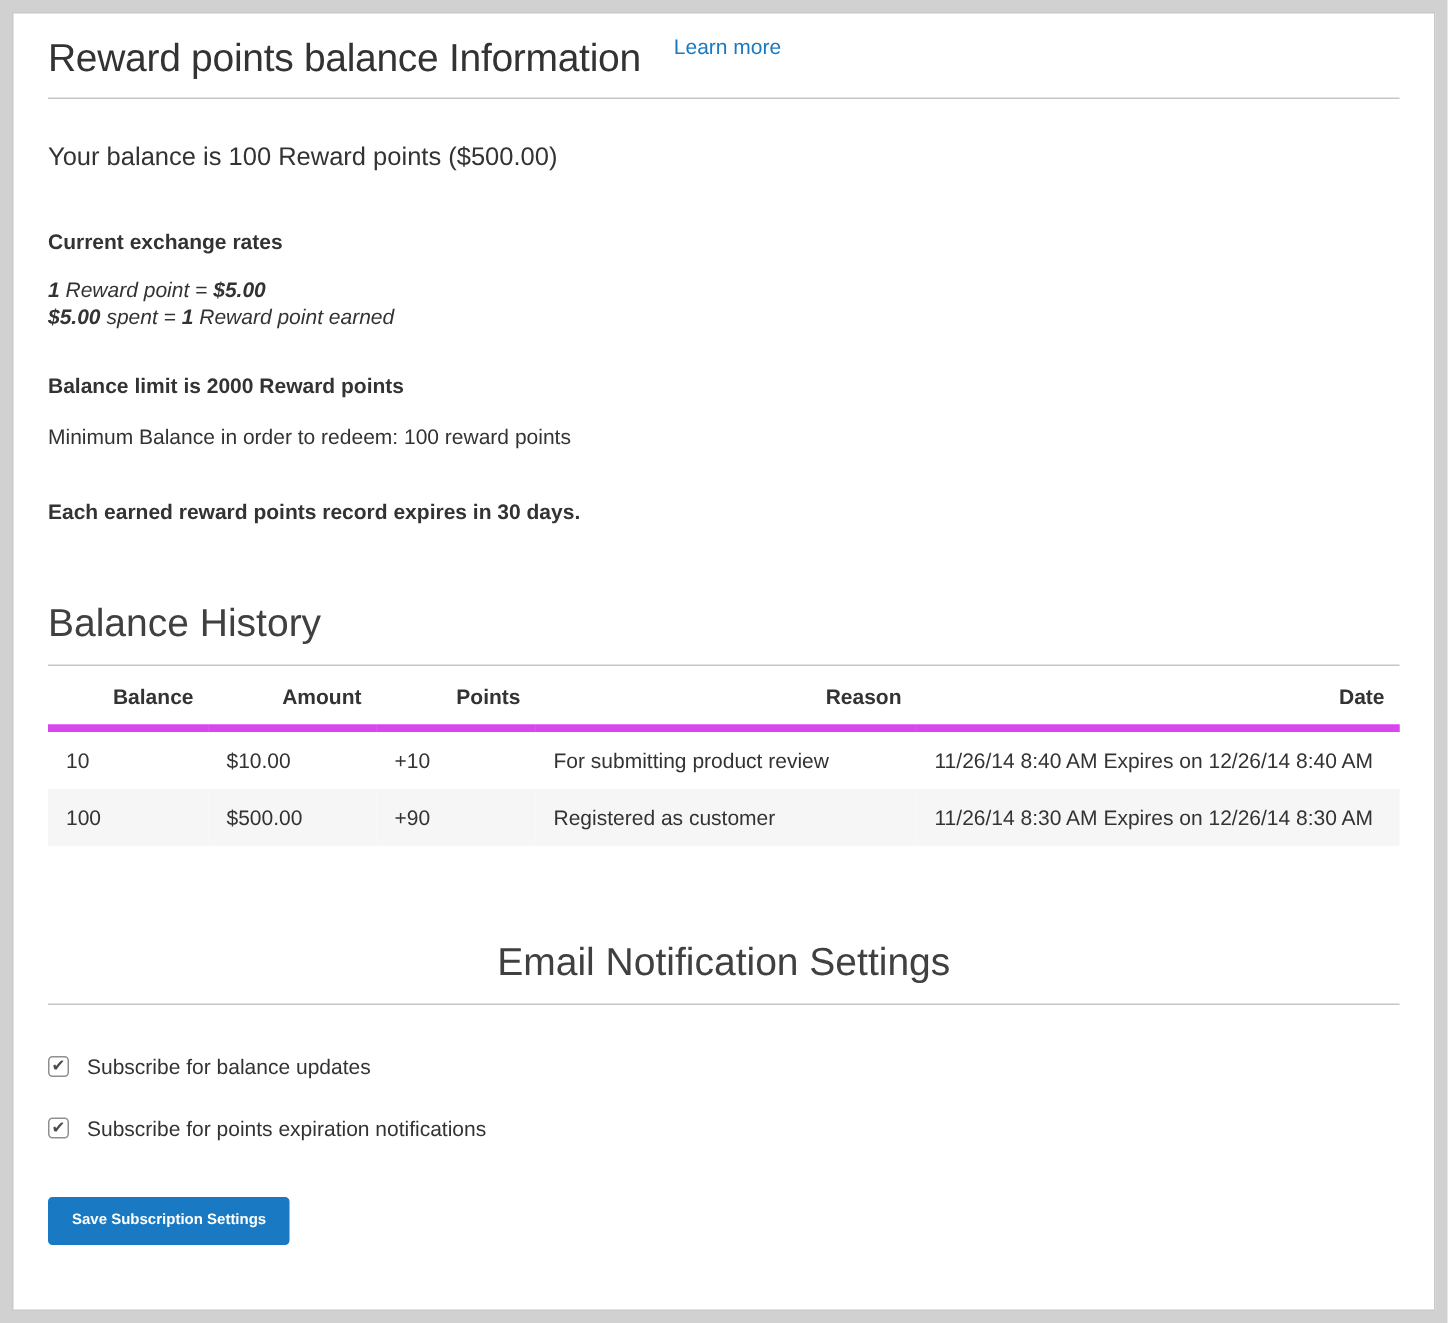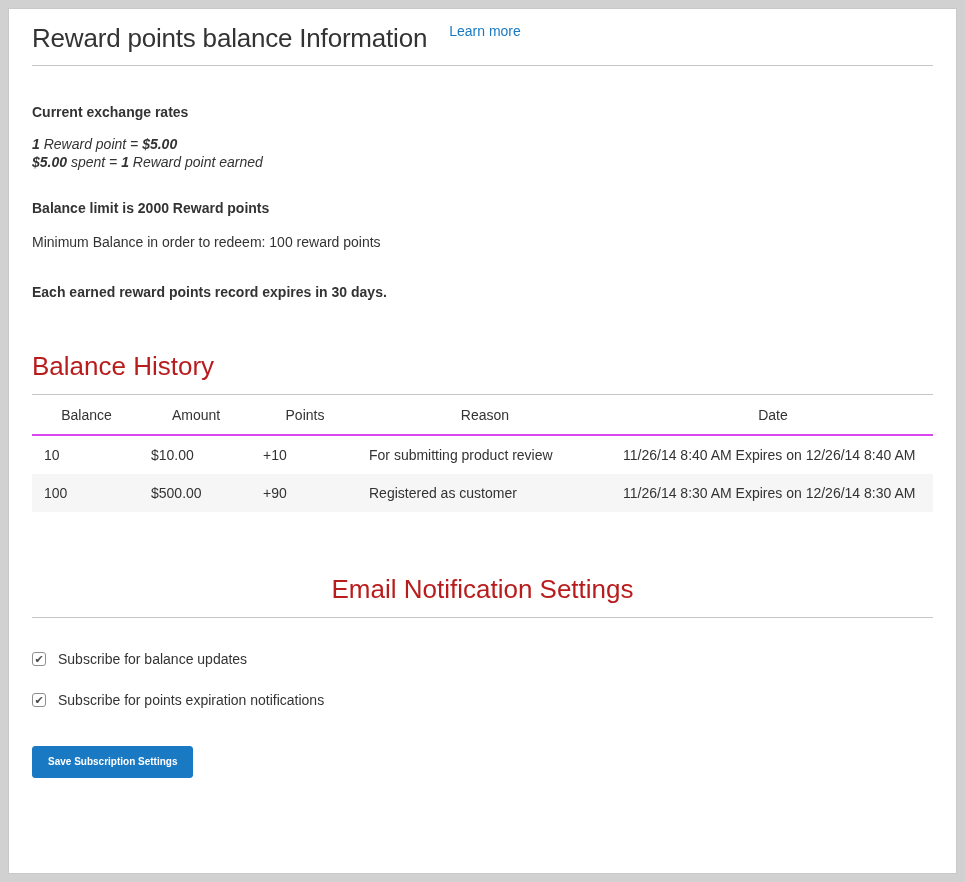--- a/index.html
+++ b/index.html
@@ -34,30 +34,30 @@
   p { margin: 0; font-size: 14px; line-height: 18px; }
   .bold-heading { font-weight: 700; }
   .mt-exchange { margin-top: 37px; }
   .rate-lines { margin-top: 14px; font-style: italic; }
   .rate-lines div { font-size: 14px; line-height: 18px; }
   .mt-limit { margin-top: 28px; }
   .mt-min { margin-top: 16px; }
   .mt-expires { margin-top: 32px; }
   .mt-refer { margin-top: 14px; }
   h2 {
-    margin: 0; font-size: 26px; font-weight: 300; color: #b91c1c;
+    margin: 0; font-size: 26px; font-weight: 300; color: #404040;
     line-height: 31px; padding-bottom: 12px;
     border-bottom: 1px solid var(--divider);
   }
   .history-heading { margin-top: 50px; }
   table { width: 100%; border-collapse: collapse; font-size: 14px; color: #333; }
   thead th {
-    text-align: center; font-weight: 400;
+    text-align: right; font-weight: 700;
     padding: 12px 10px 11px 12px;
-    border-bottom: 2px solid #d946ef;
+    border-bottom: 5px solid #d946ef;
   }
   tbody td { padding: 11px 10px 11px 12px; }
   tbody tr:nth-child(even) { background: var(--stripe); }
   th:nth-child(1), td:nth-child(1) { width: 107px; }
   th:nth-child(2), td:nth-child(2) { width: 112px; }
   th:nth-child(3), td:nth-child(3) { width: 106px; }
   th:nth-child(4), td:nth-child(4) { width: 254px; }
   .email-heading { margin-top: 62px; text-align: center; }
   .option-row { display: flex; align-items: center; margin-top: 25px; cursor: pointer; }
   .option-row.first { margin-top: 33px; }
@@ -81,20 +81,21 @@
 <body style="background: rgb(209, 209, 209);">
 
 <div class="card">
 
   <div class="page-header">
     <h1>Reward points balance Information</h1>
     <a class="learn-more" href="#">Learn more</a>
   </div>
   <div class="header-divider"></div>
 
+  <p class="balance-line">Your balance is 100 Reward points ($500.00)</p>
 
   <p class="bold-heading mt-exchange">Current exchange rates</p>
   <div class="rate-lines">
     <div><span style="font-weight: 700;">1</span><span> Reward point = </span><span style="font-weight: 700;">$5.00</span></div>
     <div><span style="font-weight: 700;">$5.00</span><span> spent = </span><span style="font-weight: 700;">1</span><span> Reward point earned</span></div>
   </div>
 
   <p class="bold-heading mt-limit">Balance limit is 2000 Reward points</p>
   <p class="mt-min">Minimum Balance in order to redeem: 100 reward points</p>
 

